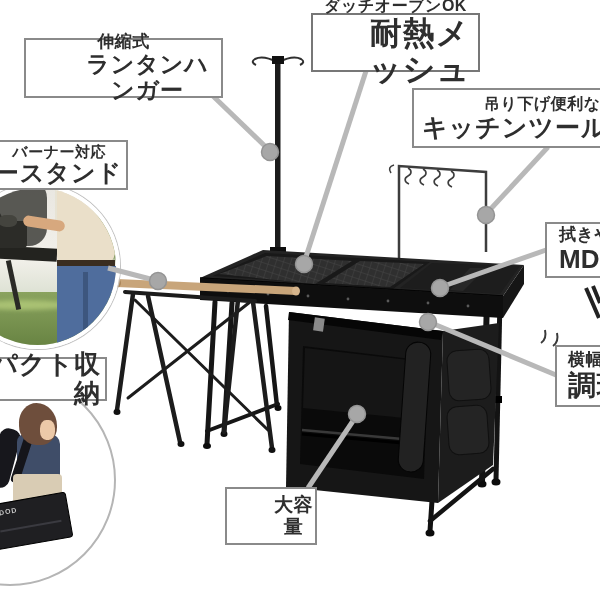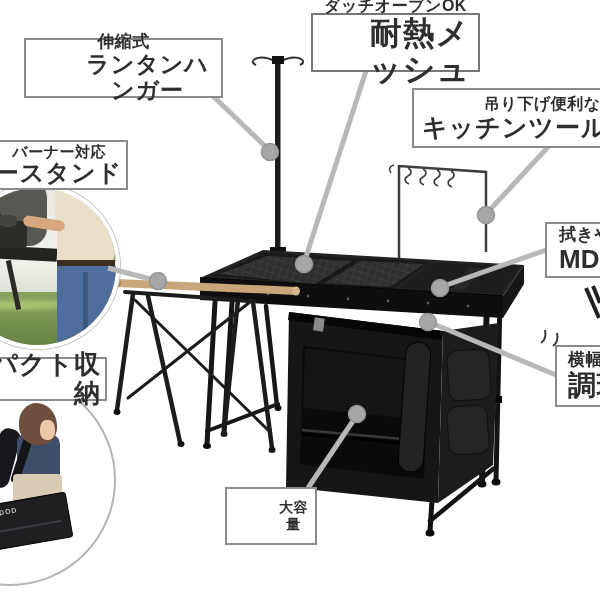--- a/index.html
+++ b/index.html
@@ -43,21 +43,21 @@
   #cl-width .c-lg{padding-left:11px;font-size:28px;}
 
   #cl-burner{left:-62px;top:140px;width:190px;height:50px;}
   #cl-burner .c-sm{padding-right:20px;font-size:15px;}
   #cl-burner .c-lg{padding-right:4px;font-size:24px;}
 
   #cl-compact{left:-62px;top:357px;width:169px;height:44px;}
   #cl-compact .c-lg{padding-right:4px;font-size:26px;}
 
   #cl-capacity{left:225px;top:487px;width:92px;height:58px;}
-  #cl-capacity .c-sm{font-size:14px;padding-left:45px;}
+  #cl-capacity .c-sm{font-size:19px;padding-left:45px;}
   #cl-capacity .c-lg{font-size:29px;letter-spacing:0;}
 
   
   .inset{position:absolute;border-radius:50%;overflow:hidden;z-index:20;}
   #inset-burner{
     left:-45px;top:184px;width:157px;height:157px;
     border:4px solid #ffffff;box-shadow:0 0 0 1px #c2c2c2;
     background:linear-gradient(180deg,#e9e7e1 0%,#f2f0ea 45%,#dfe3d6 65%);
   }
   #inset-carry{

